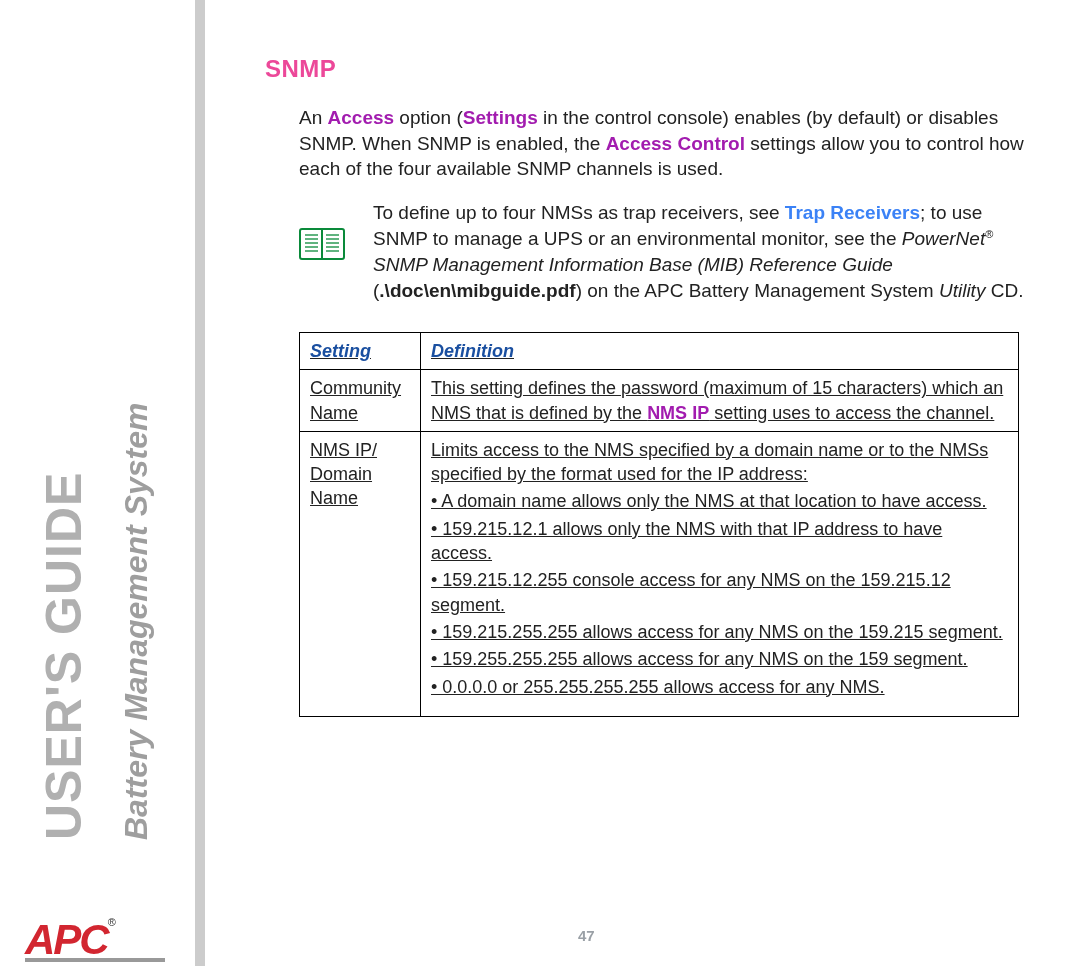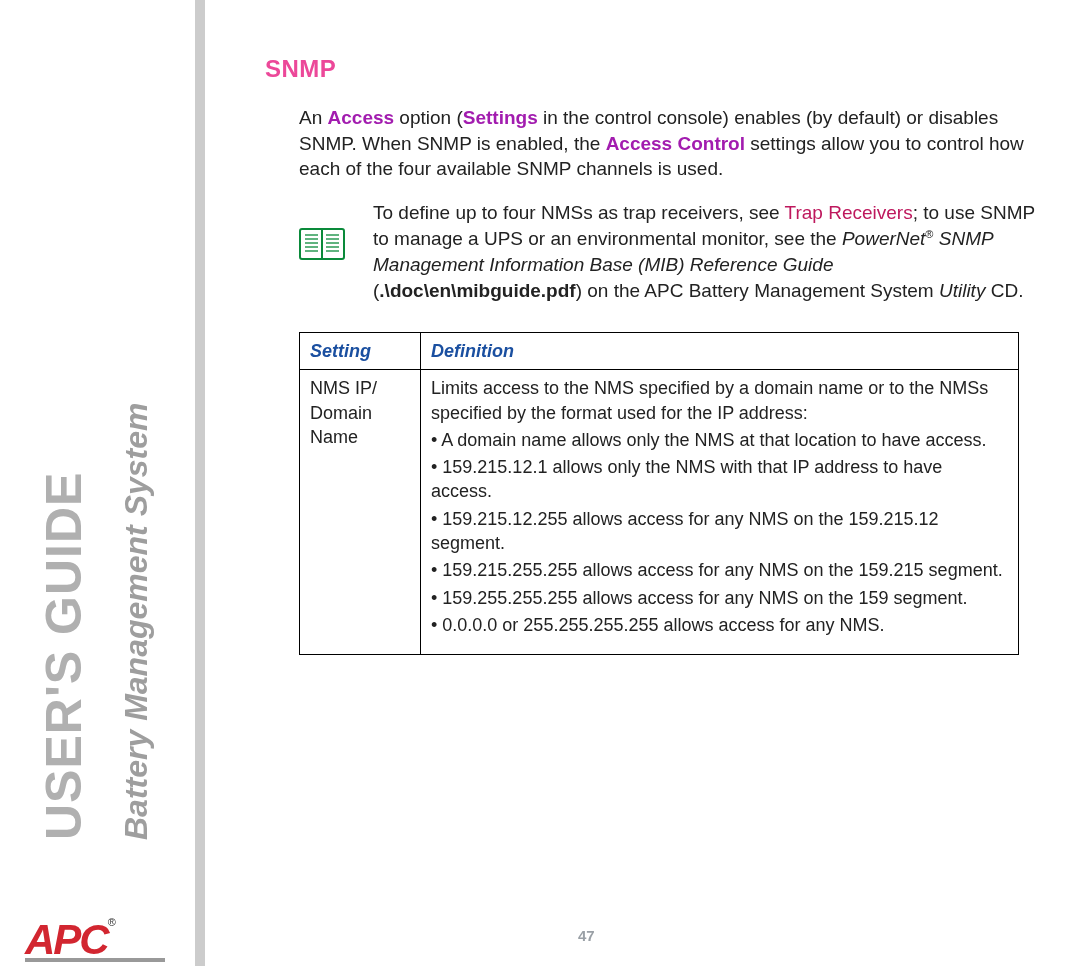--- a/index.html
+++ b/index.html
@@ -110,29 +110,30 @@
   }
   .book-icon {
     flex: 0 0 48px;
     margin-right: 26px;
     margin-top: 26px;
   }
   .note-text {
     font-size: 19px;
     line-height: 1.37;
   }
-  .link-purple { color: #be185d; }
+  .link-purple { color: #3b82f6; font-weight: bold; }
   .italic { font-style: italic; text-align: center; }
   .sup { font-size: 11px; vertical-align: super; }
   .path-bold { font-weight: 700; }
   table.settings {
     border-collapse: collapse;
     margin-left: 34px;
     width: 720px;
     font-size: 18px;
+    text-decoration: underline;
   }
   table.settings th, table.settings td {
     border: 1.5px solid #000;
     padding: 6px 10px;
     text-align: left;
     vertical-align: top;
     line-height: 1.35;
   }
   table.settings th {
     color: #1a4fa0;
@@ -195,26 +196,32 @@
     </div>
   </div>
 
   <table class="settings">
     <tbody>
         <tr>
       <th>Setting</th>
       <th>Definition</th>
     </tr>
     <tr>
+      <td>Community Name</td>
+      <td>
+        <span>This setting defines the password (maximum of 15 characters) which an NMS that is defined by the </span><span class="bold-blue">NMS IP</span><span> setting uses to access the channel.</span>
+      </td>
+    </tr>
+    <tr>
       <td>NMS IP/ Domain Name</td>
       <td>
         <div>Limits access to the NMS specified by a domain name or to the NMSs specified by the format used for the IP address:</div>
         <div class="bullet">• A domain name allows only the NMS at that location to have access.</div>
         <div class="bullet">• 159.215.12.1 allows only the NMS with that IP address to have access.</div>
-        <div class="bullet">• 159.215.12.255 allows access for any NMS on the 159.215.12 segment.</div>
+        <div class="bullet">• 159.215.12.255 console access for any NMS on the 159.215.12 segment.</div>
         <div class="bullet">• 159.215.255.255 allows access for any NMS on the 159.215 segment.</div>
         <div class="bullet">• 159.255.255.255 allows access for any NMS on the 159 segment.</div>
         <div class="bullet">• 0.0.0.0 or 255.255.255.255 allows access for any NMS.</div>
         <div style="height:8px"></div>
       </td>
     </tr>
   </tbody>
     </table>
 </div>
 

